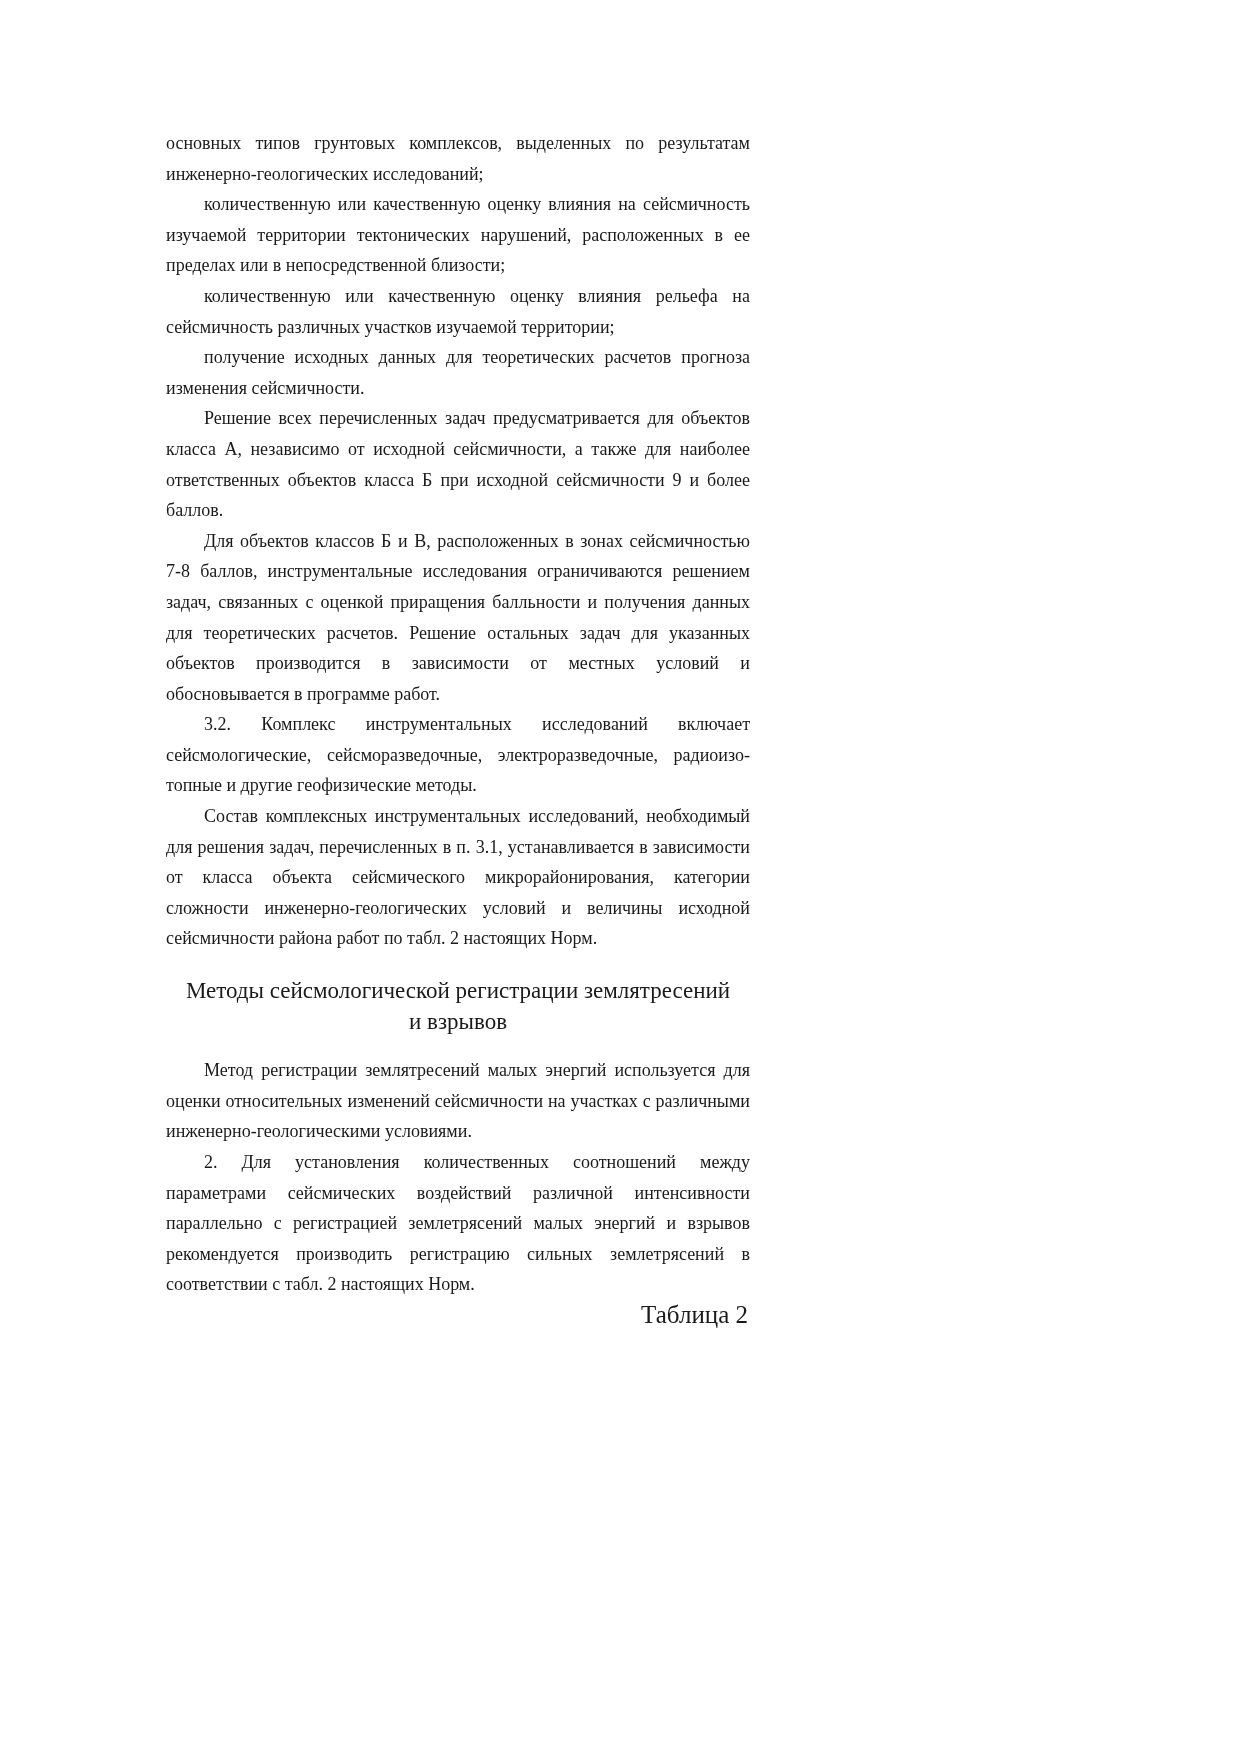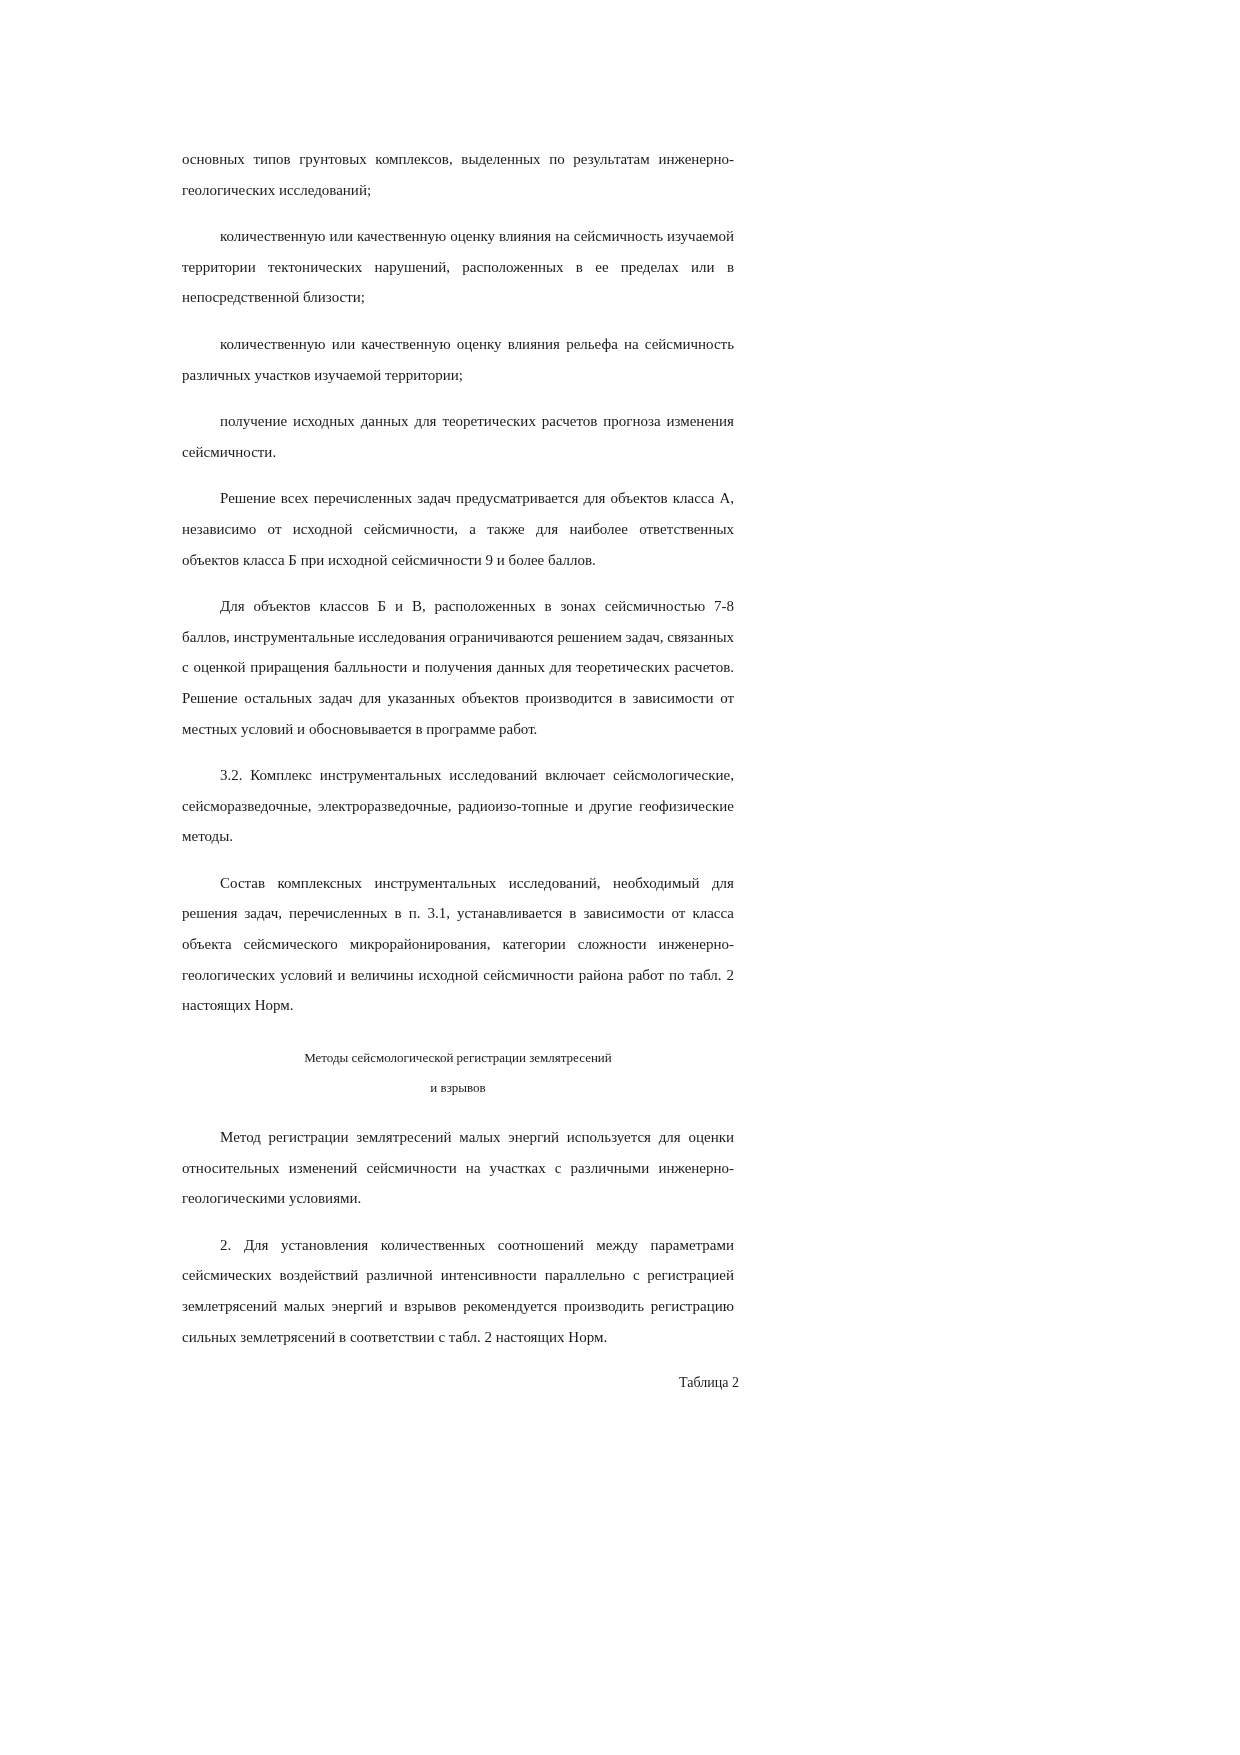--- a/index.html
+++ b/index.html
@@ -25,22 +25,22 @@
   }
 
   .content {
     position: absolute;
     left: 166px;
     top: 128px;
     width: 584px;
   }
 
   p {
-    margin: 16px;
-    font-size: 15px;
+    margin: 0;
+    font-size: 18px;
     line-height: 30.6px;
     text-align: justify;
     text-justify: inter-word;
     hyphens: none;
   }
 
   
   p.body-para {
     text-indent: 38px;
   }
@@ -50,36 +50,36 @@
     text-indent: 0;
   }
 
   
   .heading-block {
     margin-top: 22px;
     margin-bottom: 18px;
   }
 
   .heading-line {
-    font-size: 13px;
+    font-size: 23px;
     line-height: 30.6px;
     text-align: center;
     margin: 0;
     text-indent: 0;
   }
 
   .spaced {
     letter-spacing: 2.6px;
   }
 
   .table-caption {
-    font-size: 14px;
+    font-size: 25px;
     line-height: 30.6px;
     text-align: right;
-    margin: 9px;
+    margin: 0;
     text-indent: 0;
     padding-right: 2px;
   }
 </style>
 </head>
 <body>
 
 <div class="page">
 
   <div class="content">

